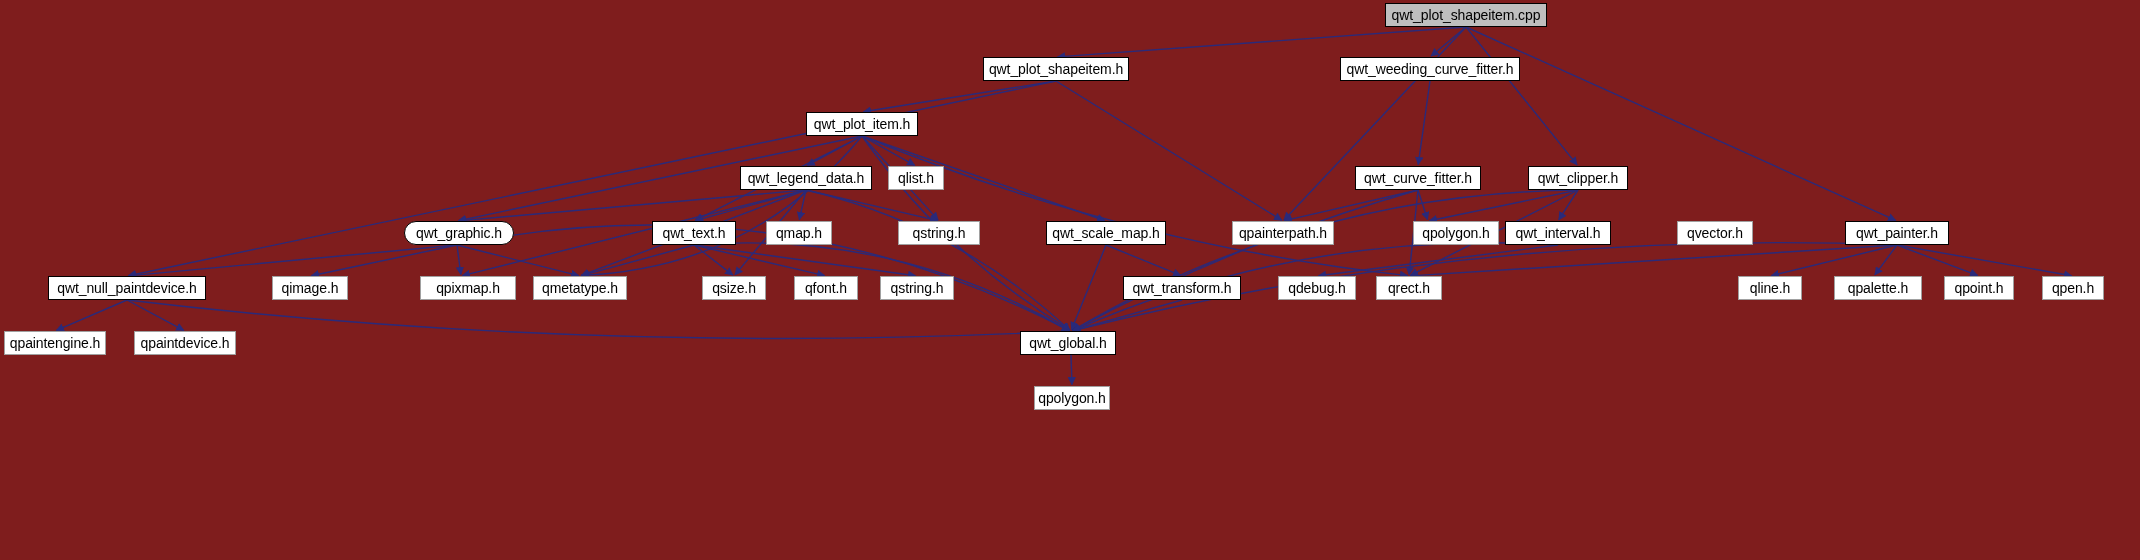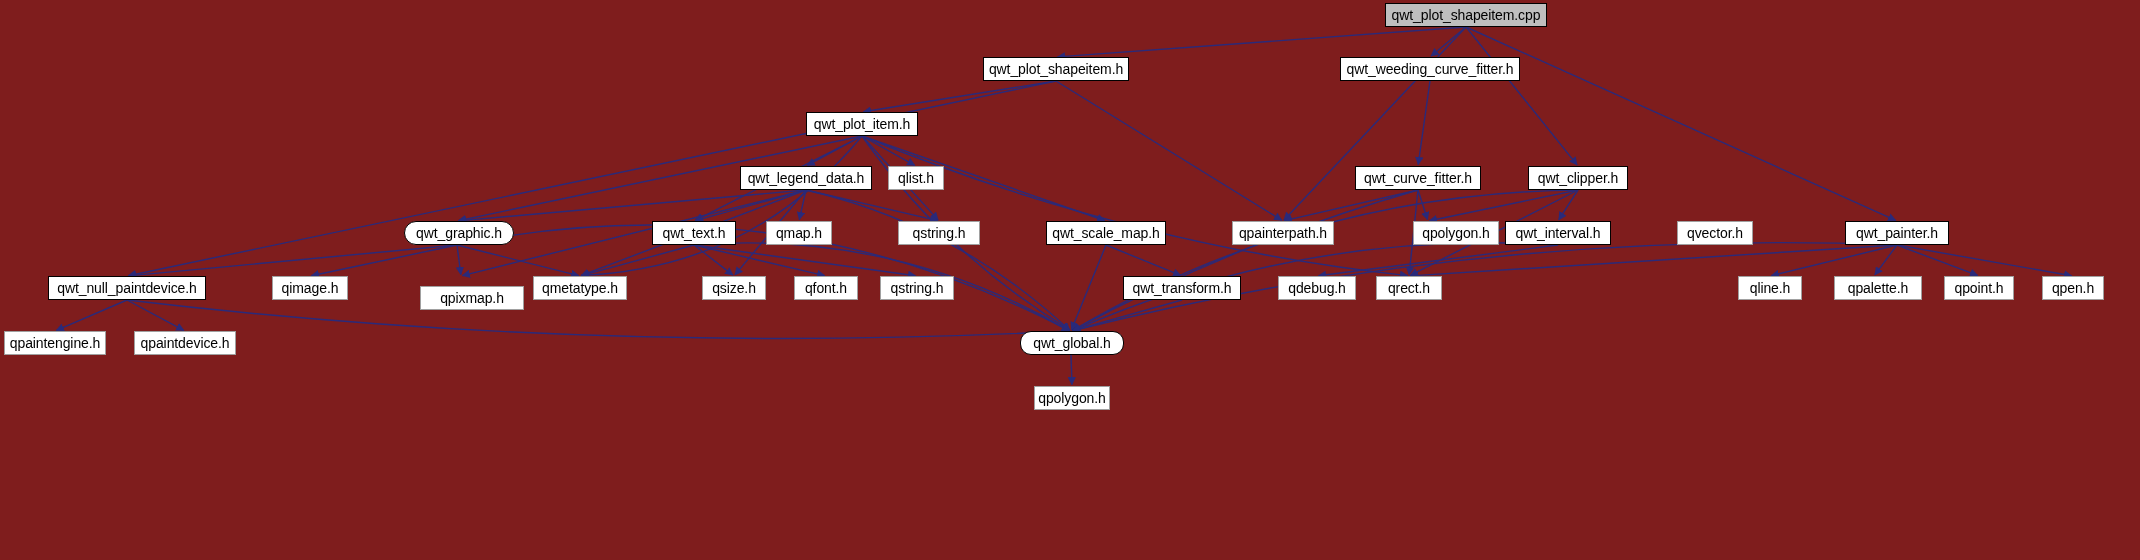--- a/index.html
+++ b/index.html
@@ -175,21 +175,21 @@
       </div>
       <div class="gnode hdr" style="left: 1845px; top: 221px; width: 104px;">
         <span class="lbl">qwt_painter.h</span>
       </div>
       <div class="gnode hdr" style="left: 48px; top: 276px; width: 158px;">
         <span class="lbl">qwt_null_paintdevice.h</span>
       </div>
       <div class="gnode " style="left: 272px; top: 276px; width: 76px;">
         <span class="lbl">qimage.h</span>
       </div>
-      <div class="gnode " style="left: 420px; top: 276px; width: 104px; margin-top: 10px;">
+      <div class="gnode " style="left: 420px; top: 276px; width: 96px;">
         <span class="lbl">qpixmap.h</span>
       </div>
       <div class="gnode " style="left: 533px; top: 276px; width: 94px;">
         <span class="lbl">qmetatype.h</span>
       </div>
       <div class="gnode " style="left: 702px; top: 276px; width: 64px;">
         <span class="lbl">qsize.h</span>
       </div>
       <div class="gnode " style="left: 794px; top: 276px; width: 64px; text-align: right;">
         <span class="lbl">qfont.h</span>
@@ -217,20 +217,20 @@
       </div>
       <div class="gnode " style="left: 2042px; top: 276px; width: 62px;">
         <span class="lbl">qpen.h</span>
       </div>
       <div class="gnode " style="left: 4px; top: 331px; width: 102px;">
         <span class="lbl">qpaintengine.h</span>
       </div>
       <div class="gnode " style="left: 134px; top: 331px; width: 102px;">
         <span class="lbl">qpaintdevice.h</span>
       </div>
-      <div class="gnode hdr" style="left: 1020px; top: 331px; width: 104px; border-radius: 11px;">
+      <div class="gnode hdr" style="left: 1020px; top: 331px; width: 96px;">
         <span class="lbl">qwt_global.h</span>
       </div>
       <div class="gnode " style="left: 1034px; top: 386px; width: 76px;">
         <span class="lbl">qpolygon.h</span>
       </div>
     </div>
 </div>
 
 </body></html>

